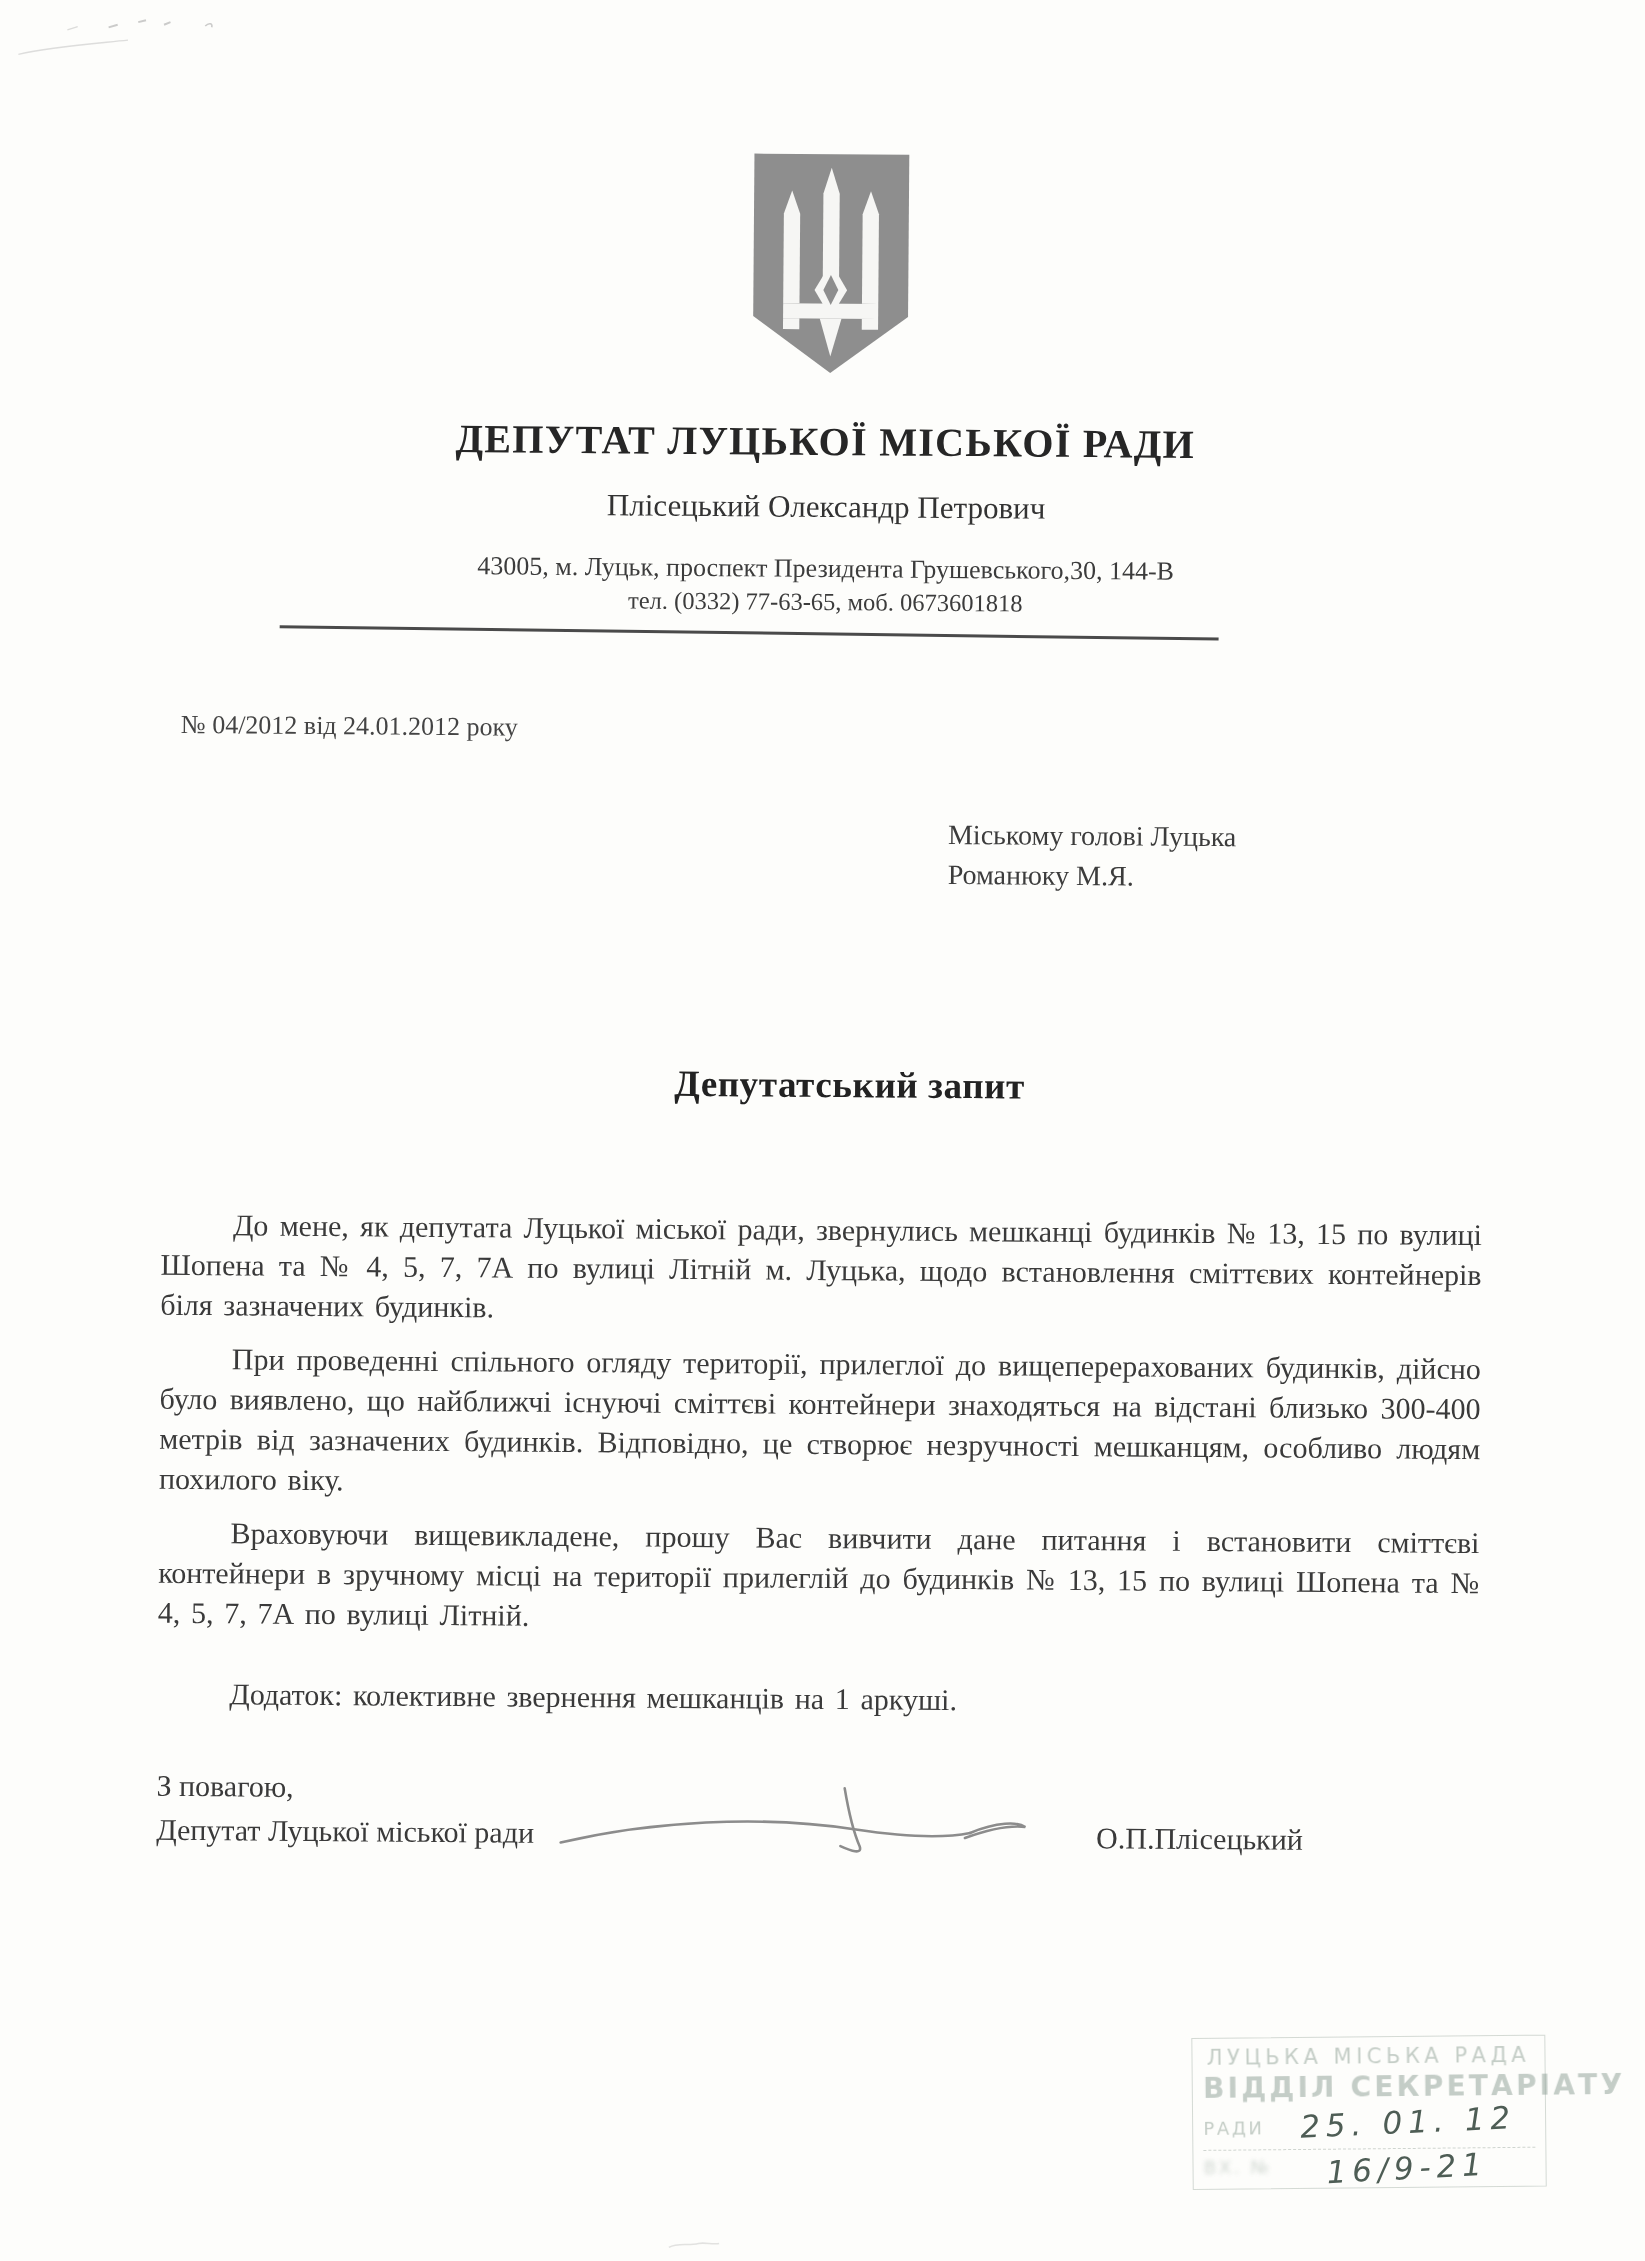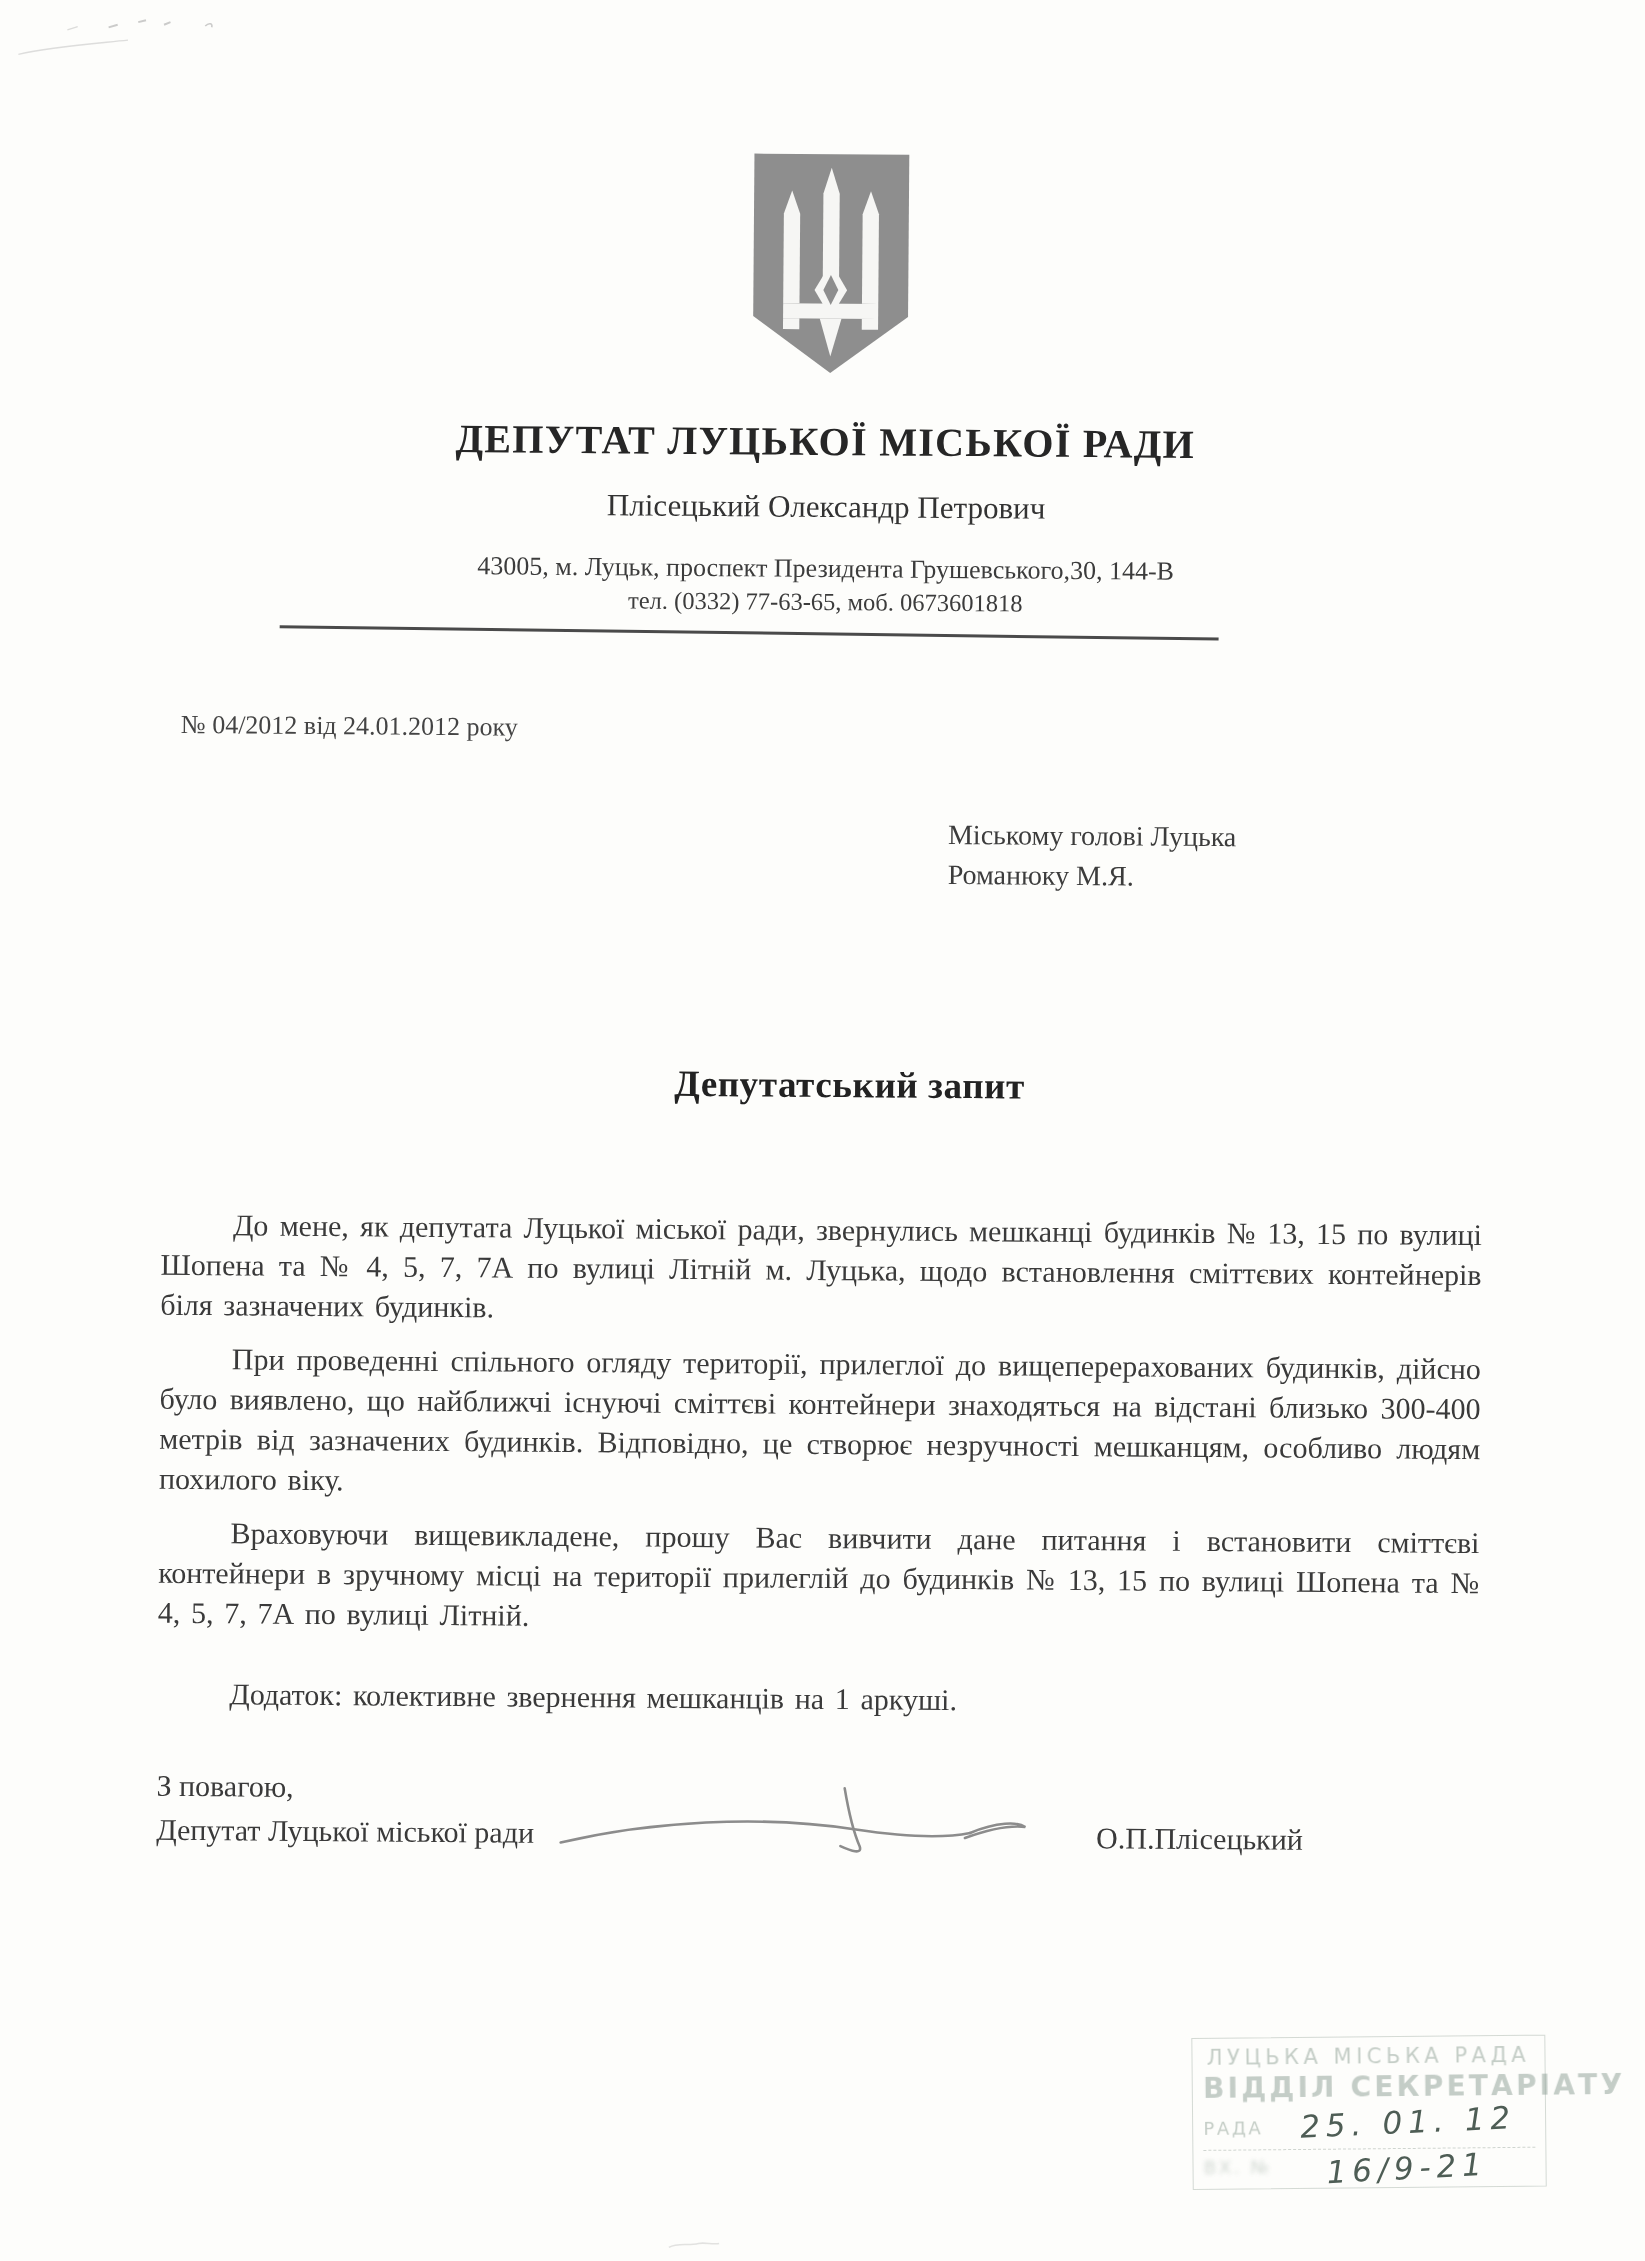--- a/index.html
+++ b/index.html
@@ -145,21 +145,21 @@
         <path d="M648,76 C690,58 722,58 734,66 C706,63 672,72 640,84"></path>
       </g>
     </svg>
 
     <div class="signer-name">О.П.Плісецький</div>
 
     <div class="stamp">
       <div class="stamp-org1">ЛУЦЬКА МІСЬКА РАДА</div>
       <div class="stamp-org2">ВІДДІЛ СЕКРЕТАРІАТУ</div>
       <div class="stamp-row">
-        <span class="stamp-label">РАДА</span>
+        <span class="stamp-label">РАДИ</span>
         <span class="stamp-hw date">25. 01. 12</span>
       </div>
       <div class="stamp-row2">
         <span class="stamp-label smudge">ВХ. №</span>
         <span class="stamp-hw idx">16/9-21</span>
       </div>
     </div>
 
   </div>
 

